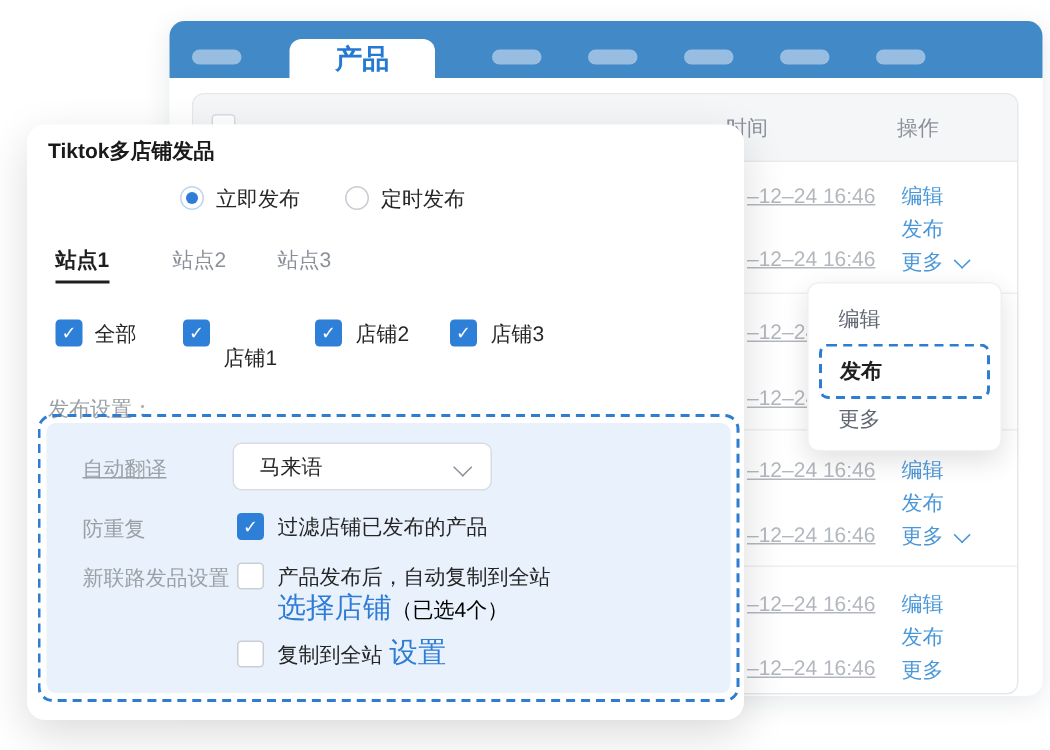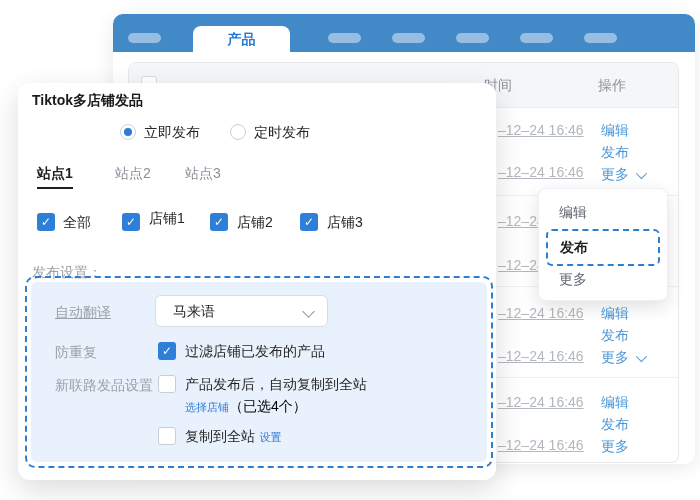--- a/index.html
+++ b/index.html
@@ -6,21 +6,21 @@
   body{font-family:"Liberation Sans","DejaVu Sans",sans-serif;}
   .stage{position:relative;width:700px;height:500px;background:#fff;overflow:hidden;}
   .abs{position:absolute;}
 
   
   .bg-window{left:113px;top:14px;width:582px;height:450px;background:#fff;
     border-radius:10px;box-shadow:0 4px 18px rgba(20,40,70,.10);}
   .tabbar{left:0;top:0;right:0;height:38px;background:#4289c7;border-radius:10px 10px 0 0;}
   .pill{top:19px;width:33px;height:10px;border-radius:5px;background:rgba(255,255,255,.45);}
   .active-tab{left:80px;top:12px;width:97px;height:26px;background:#fff;border-radius:8px 8px 0 0;
-    text-align:center;line-height:27px;font-size:14px;font-weight:bold;color:#2679d2;}
+    text-align:center;line-height:27px;font-size:18px;font-weight:bold;color:#2679d2;}
 
   
   .card{left:15px;top:48px;width:551px;height:401px;background:#fff;border:1px solid #e6e8ec;
     border-radius:8px;overflow:hidden;box-sizing:border-box;}
   .thead{left:0;top:0;right:0;height:44px;background:#f5f6f8;border-bottom:1px solid #e9ebee;}
   .th{font-size:14px;color:#8b909a;line-height:44px;}
   .hdr-cb{left:12px;top:13px;width:16px;height:16px;background:#fff;border:1px solid #d8dce1;border-radius:3px;box-sizing:border-box;}
   .trow{left:0;right:0;}
   .trow-border{border-top:1px solid #eef0f2;}
   .ts{left:369px;font-size:14px;color:#b3b7be;line-height:22px;white-space:nowrap;text-decoration:underline;}
@@ -52,21 +52,21 @@
   .cb{width:18px;height:18px;border-radius:3px;box-sizing:border-box;}
   .cb.on{background:#2e7fd8;color:#fff;font-size:12px;font-weight:bold;text-align:center;line-height:18px;}
   .cb.off{background:#fff;border:1px solid #c9cdd4;}
   .panel{left:7px;top:193px;width:468px;height:192px;border:2px dashed #2e7dd1;border-radius:10px;box-sizing:border-box;}
   .panel-fill{left:13px;top:199px;width:456px;height:180px;background:#e9f2fc;border-radius:6px;}
   .select{left:137px;top:212px;width:173px;height:32px;background:#fff;border:1px solid #d9dce1;
     border-radius:6px;box-sizing:border-box;}
   .select-text{left:17px;top:0;font-size:14px;color:#262626;line-height:30px;}
   .sel-chev{right:14px;top:11px;width:8px;height:8px;border-right:1.5px solid #8a8f99;
     border-bottom:1.5px solid #8a8f99;transform:rotate(45deg);}
-  .link{color:#2e7cd6;font-size:11px;line-height:22px;}
+  .link{color:#2e7cd6;font-size:19px;line-height:22px;}
   .muted{color:#000000;font-size:14px;line-height:22px;}
 </style>
 </head>
 <body>
 
 <div class="stage">
 
   <div class="abs bg-window">
     <div class="abs tabbar">
       <div class="abs pill" style="left:15px;"></div>
@@ -141,21 +141,21 @@
     <div class="abs radio off" style="left:212px;top:41px;"></div>
     <div class="abs d-text" style="left:236px;top:38px;">定时发布</div>
 
     <div class="abs site-tab on" style="left:19px;top:80px;">站点1</div>
     <div class="abs site-tab off" style="left:97px;top:80px;">站点2</div>
     <div class="abs site-tab off" style="left:167px;top:80px;">站点3</div>
 
     <div class="abs cb on" style="left:19px;top:130px;">✓</div>
     <div class="abs d-text" style="left:45px;top:128px;">全部</div>
     <div class="abs cb on" style="left:104px;top:130px;">✓</div>
-    <div class="abs d-text" style="left:131px;top:124px;">店铺1</div>
+    <div class="abs d-text" style="left:131px;top:144px;">店铺1</div>
     <div class="abs cb on" style="left:192px;top:130px;">✓</div>
     <div class="abs d-text" style="left:219px;top:128px;">店铺2</div>
     <div class="abs cb on" style="left:282px;top:130px;">✓</div>
     <div class="abs d-text" style="left:309px;top:128px;">店铺3</div>
 
     <div class="abs g-label" style="left:14px;top:178px;">发布设置：</div>
 
     <div class="abs panel-fill"></div>
     <div class="abs panel"></div>
 

